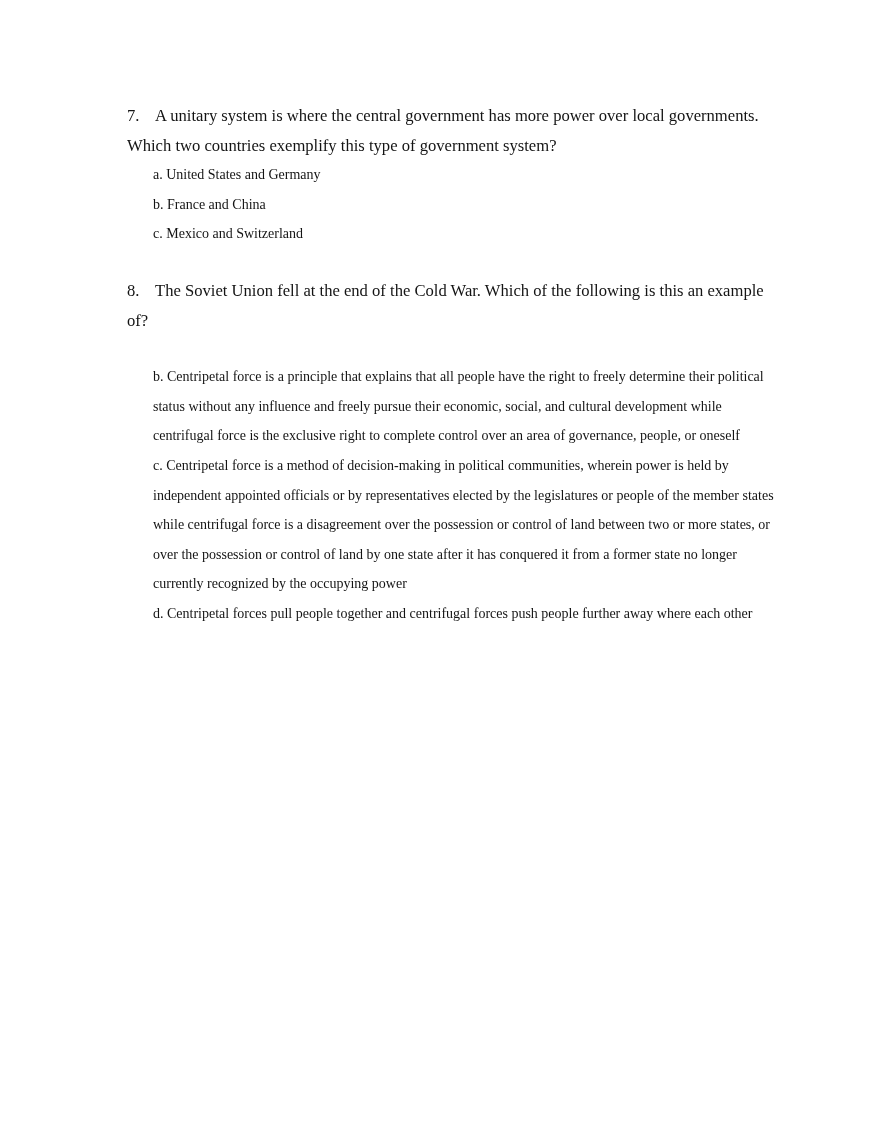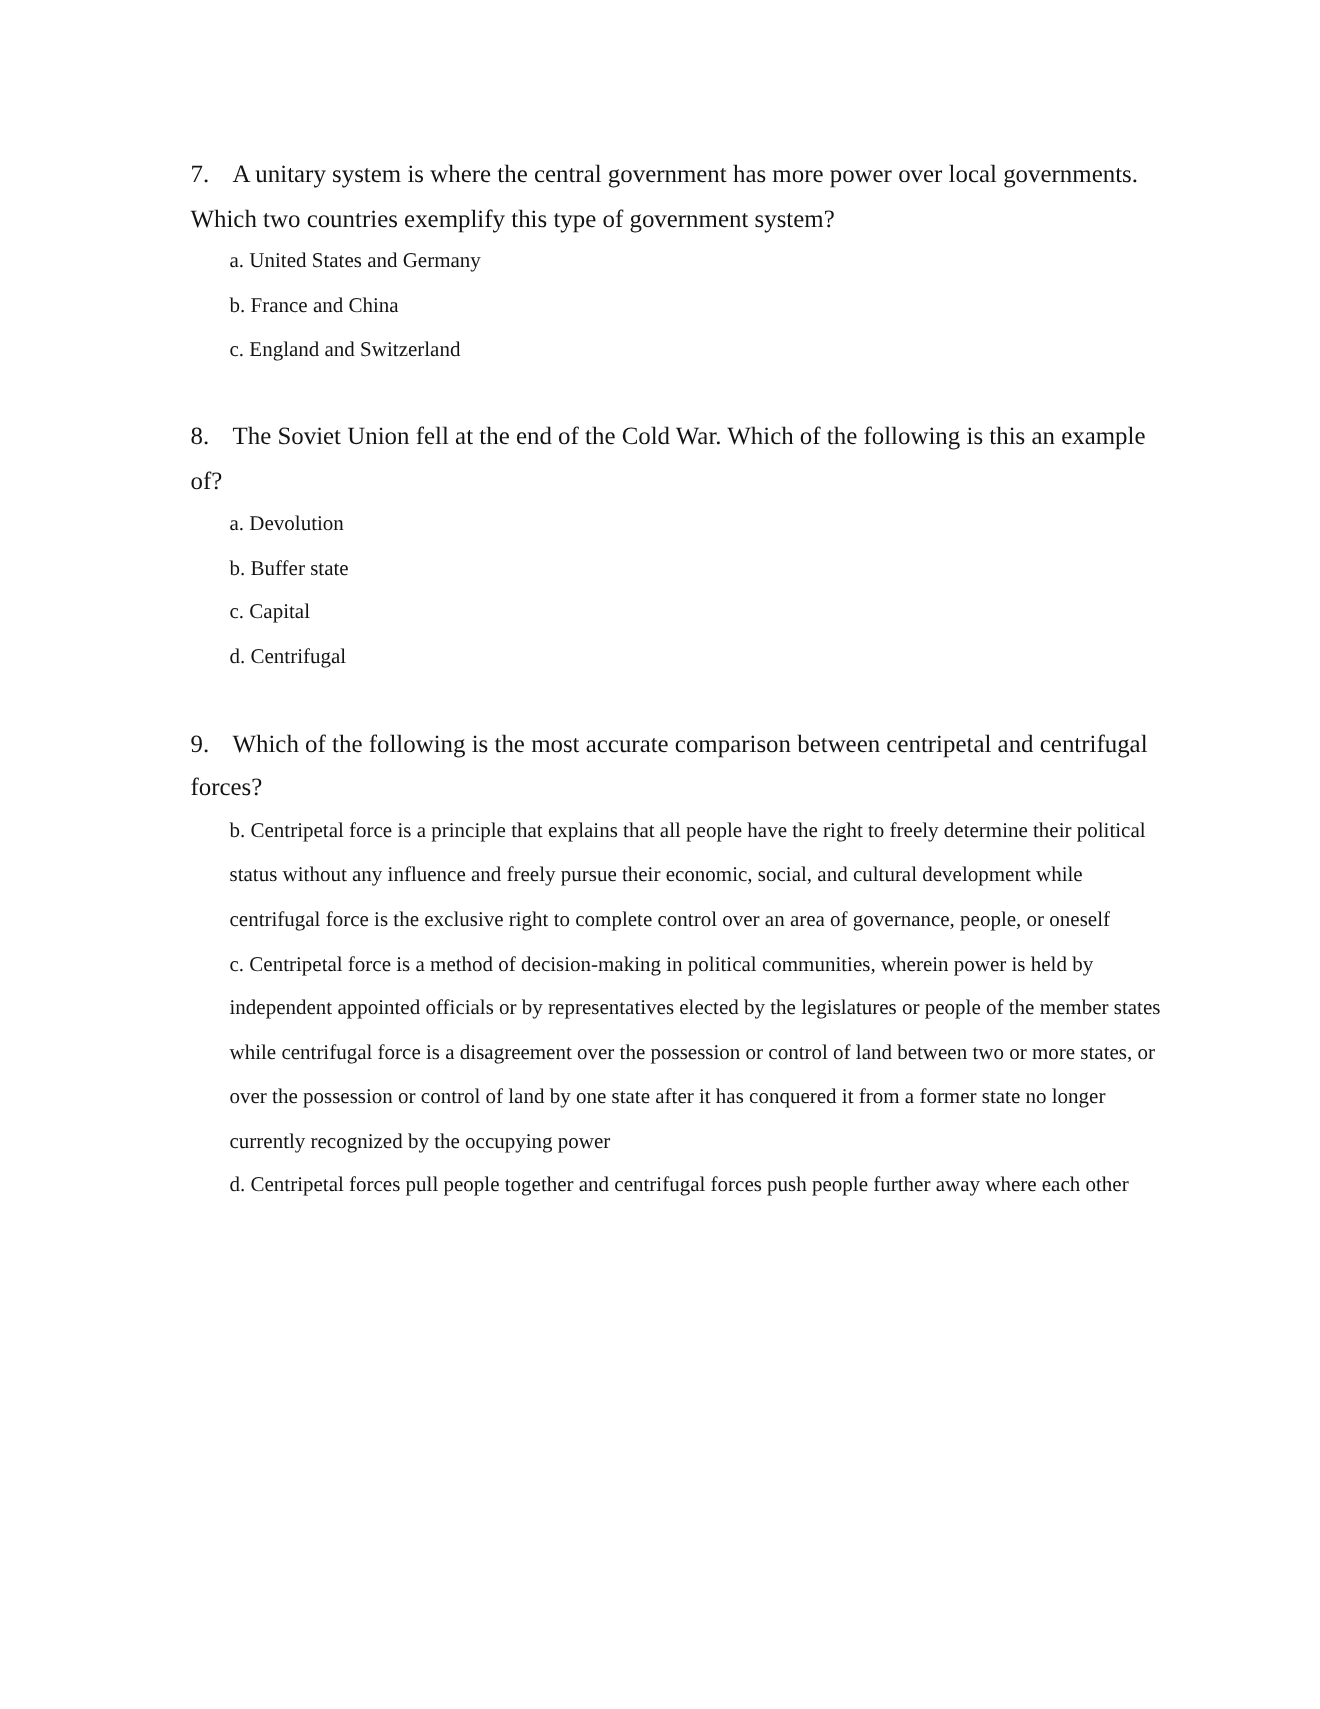--- a/index.html
+++ b/index.html
@@ -74,36 +74,29 @@
 <body>
 
 <div class="page">
   <div class="doc-body">
 
     <div class="question-block">
       <p class="q-stem"><span class="q-num">7.</span><span>A unitary system is where the central government has more power over local governments. Which two countries exemplify this type of government system?</span></p>
       <ul class="options">
         <li class="option">a. United States and Germany</li>
         <li class="option">b. France and China</li>
-        <li class="option">c. England and Switzerland</li>
+        <li class="option">c. Mexico and Switzerland</li>
       </ul>
     </div>
 
     <div class="question-block">
       <p class="q-stem"><span class="q-num">8.</span><span>The Soviet Union fell at the end of the Cold War. Which of the following is this an example of?</span></p>
-      <ul class="options">
-        <li class="option">a. Devolution</li>
-        <li class="option">b. Buffer state</li>
-        <li class="option">c. Capital</li>
-        <li class="option">d. Centrifugal</li>
-      </ul>
     </div>
 
     <div class="question-block">
-      <p class="q-stem"><span class="q-num">9.</span><span>Which of the following is the most accurate comparison between centripetal and centrifugal forces?</span></p>
       <ul class="options">
         <li class="option">b. Centripetal force is a principle that explains that all people have the right to freely determine their political status without any influence and freely pursue their economic, social, and cultural development while centrifugal force is the exclusive right to complete control over an area of governance, people, or oneself</li>
         <li class="option">c. Centripetal force is a method of decision-making in political communities, wherein power is held by independent appointed officials or by representatives elected by the legislatures or people of the member states while centrifugal force is a disagreement over the possession or control of land between two or more states, or over the possession or control of land by one state after it has conquered it from a former state no longer currently recognized by the occupying power</li>
         <li class="option">d. Centripetal forces pull people together and centrifugal forces push people further away where each other</li>
       </ul>
     </div>
 
   </div>
 </div>
 

